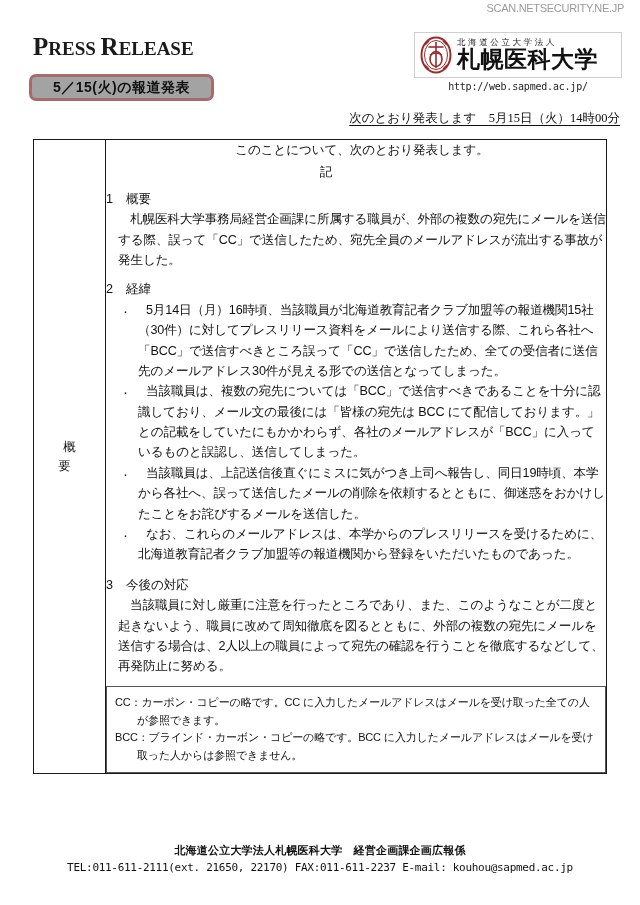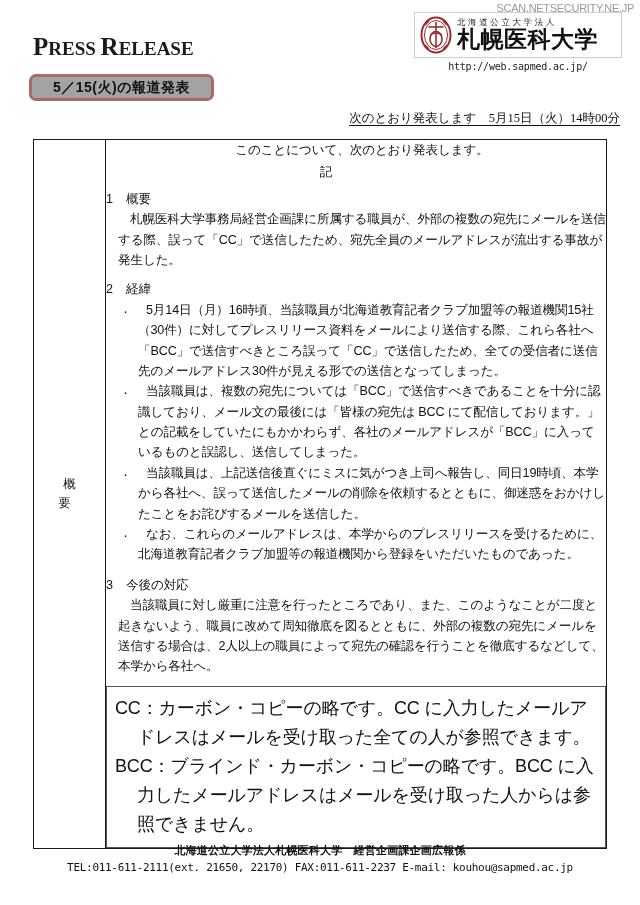--- a/index.html
+++ b/index.html
@@ -13,21 +13,21 @@
     position: relative;
     font-family: "Liberation Sans", "DejaVu Sans", sans-serif;
     color: #000000;
     overflow: hidden;
   }
 
   
   .watermark {
     position: absolute;
     top: 2px;
-    right: 6px;
+    right: 16px;
     font-size: 11px;
     letter-spacing: -0.3px;
     color: #9a9a9a;
     font-family: "Liberation Sans", sans-serif;
     white-space: nowrap;
   }
 
   
   .header {
     position: absolute;
@@ -66,21 +66,21 @@
     font-weight: bold;
     letter-spacing: 0.5px;
     color: #111;
     font-family: "Liberation Sans", sans-serif;
   }
 
   
   .logo-block {
     position: absolute;
     right: 18px;
-    top: 12px;
+    top: 32px;
     width: 208px;
   }
   .logo-box {
     border: 1px solid #cfcfcf;
     background: #ffffff;
     height: 46px;
     display: flex;
     align-items: center;
     padding: 0 4px;
     box-sizing: border-box;
@@ -209,21 +209,21 @@
     left: 3px;
     top: -1px;
     font-size: 15px;
     text-indent: 0;
   }
 
   .note-box {
     border: 1px solid #555;
     padding: 7px 8px 7px 8px;
     margin-top: 6px;
-    font-size: 18px;
+    font-size: 11px;
     line-height: 1.62;
   }
   .note-box p { margin: 0; padding-left: 22px; text-indent: -22px; }
 
   .contact-cell {
     text-align: center;
     font-size: 13px;
     line-height: 1.75;
     padding: 7px 4px 8px 4px;
     font-family: "Liberation Sans", sans-serif;
@@ -317,21 +317,21 @@
         <ul class="bullets">
           <li>5月14日（月）16時頃、当該職員が北海道教育記者クラブ加盟等の報道機関15社（30件）に対してプレスリリース資料をメールにより送信する際、これら各社へ「BCC」で送信すべきところ誤って「CC」で送信したため、全ての受信者に送信先のメールアドレス30件が見える形での送信となってしまった。</li>
           <li>当該職員は、複数の宛先については「BCC」で送信すべきであることを十分に認識しており、メール文の最後には「皆様の宛先は BCC にて配信しております。」との記載をしていたにもかかわらず、各社のメールアドレスが「BCC」に入っているものと誤認し、送信してしまった。</li>
           <li>当該職員は、上記送信後直ぐにミスに気がつき上司へ報告し、同日19時頃、本学から各社へ、誤って送信したメールの削除を依頼するとともに、御迷惑をおかけしたことをお詫びするメールを送信した。</li>
           <li>なお、これらのメールアドレスは、本学からのプレスリリースを受けるために、北海道教育記者クラブ加盟等の報道機関から登録をいただいたものであった。</li>
         </ul>
 
         <p class="sec-head">
           <span class="num">3</span><span>今後の対応</span>
         </p>
-        <p class="sec-body">当該職員に対し厳重に注意を行ったところであり、また、このようなことが二度と起きないよう、職員に改めて周知徹底を図るとともに、外部の複数の宛先にメールを送信する場合は、2人以上の職員によって宛先の確認を行うことを徹底するなどして、本学から各社へ。</p>
+        <p class="sec-body">当該職員に対し厳重に注意を行ったところであり、また、このようなことが二度と起きないよう、職員に改めて周知徹底を図るとともに、外部の複数の宛先にメールを送信する場合は、2人以上の職員によって宛先の確認を行うことを徹底するなどして、再発防止に努める。</p>
 
         <div class="note-box">
           <p>CC：カーボン・コピーの略です。CC に入力したメールアドレスはメールを受け取った全ての人が参照できます。</p>
           <p>BCC：ブラインド・カーボン・コピーの略です。BCC に入力したメールアドレスはメールを受け取った人からは参照できません。</p>
         </div>
 
       </td>
     </tr>
 
   </tbody>

